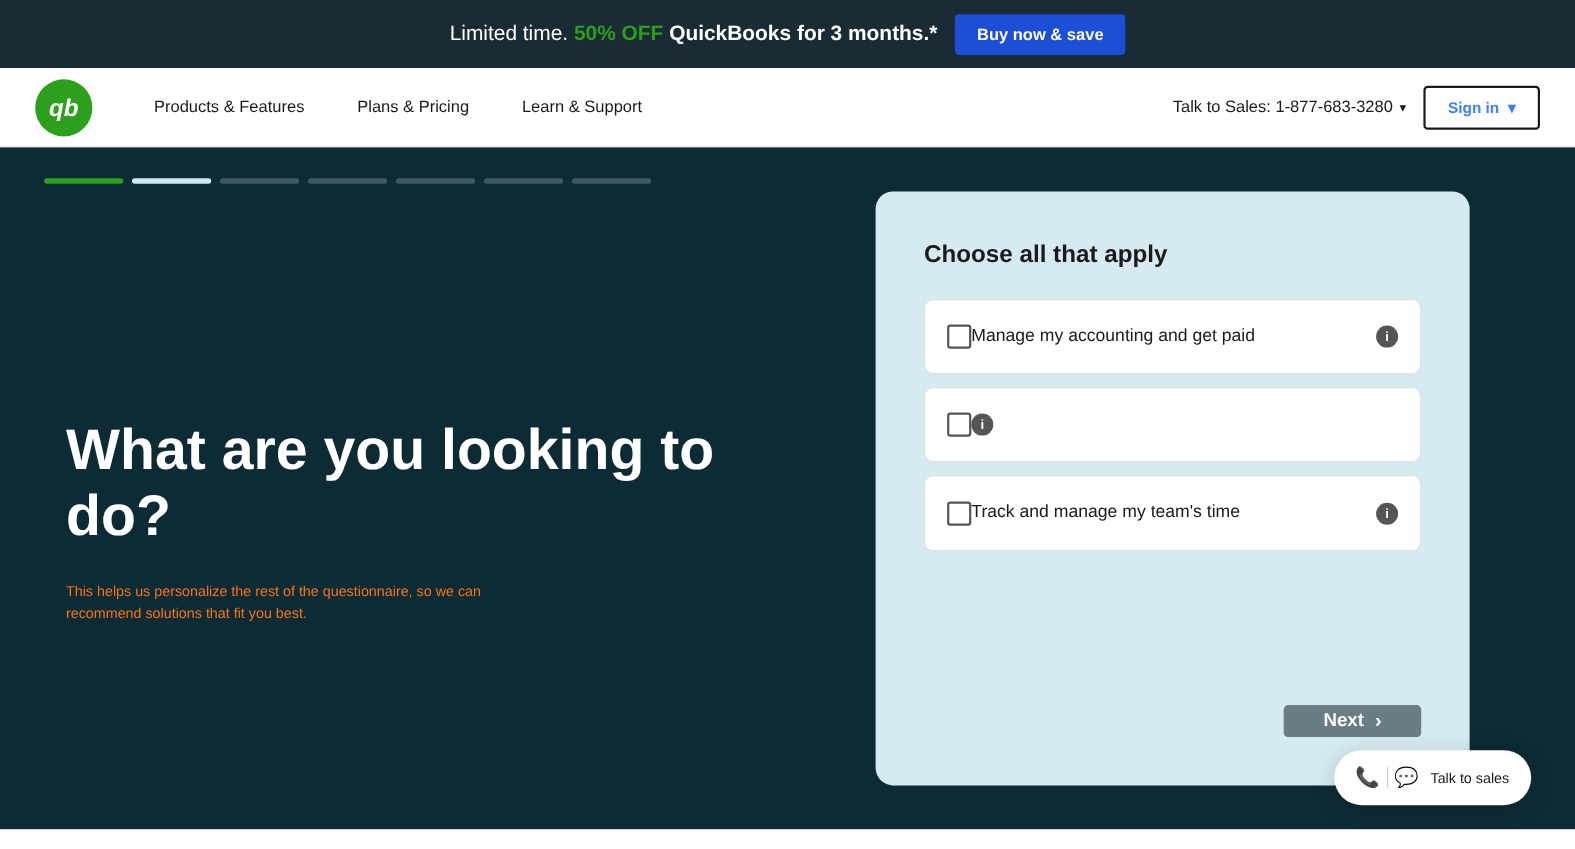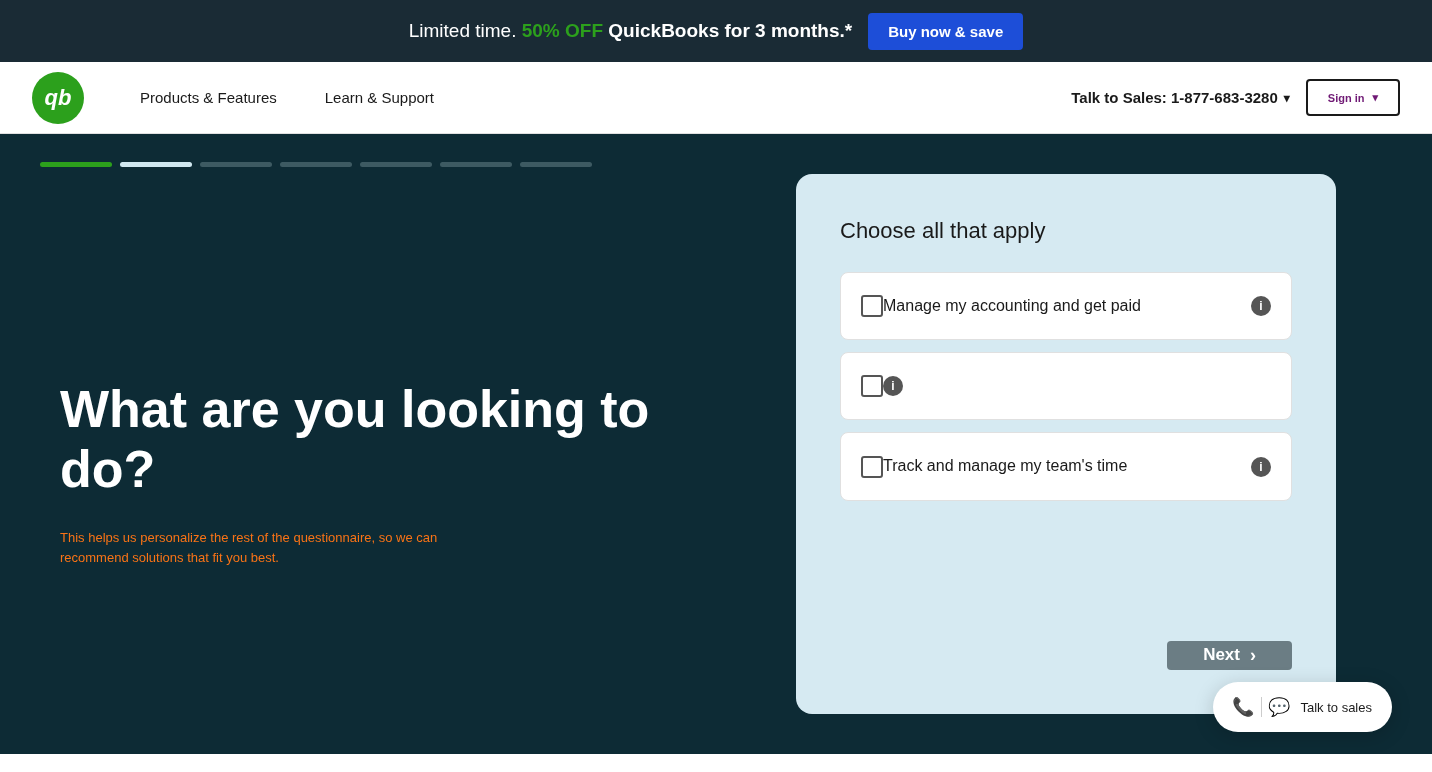--- a/index.html
+++ b/index.html
@@ -71,29 +71,28 @@
       gap: 16px;
       margin-left: auto;
     }
     .talk-to-sales {
       display: flex;
       align-items: center;
       gap: 6px;
       font-size: 15px;
       color: #1a1a1a;
       cursor: pointer;
-      font-weight: bold;
     }
     .chevron-down { font-size: 12px; color: #1a1a1a; }
     .sign-in-btn {
       border: 2px solid #1a1a1a;
       background: #fff;
-      color: #701a75;
+      color: #3b82f6;
       padding: 10px 20px;
-      font-size: 11px;
+      font-size: 14px;
       font-weight: 600;
       cursor: pointer;
       border-radius: 4px;
       display: flex;
       align-items: center;
       gap: 8px;
     }
 
     
     .main-content {
@@ -156,21 +155,21 @@
       background: #d6eaf2;
       border-radius: 16px;
       padding: 44px 44px 44px 44px;
       width: 540px;
       min-height: 540px;
       display: flex;
       flex-direction: column;
     }
     .quiz-title {
       font-size: 22px;
-      font-weight: 400;
+      font-weight: 700;
       color: #1a1a1a;
       margin-bottom: 28px;
     }
     .option-card {
       background: #fff;
       border-radius: 8px;
       padding: 22px 20px;
       margin-bottom: 12px;
       display: flex;
       align-items: center;
@@ -263,20 +262,21 @@
   </span>
   <button class="buy-now-btn">Buy now &amp; save</button>
 </div>
 
 <nav class="navbar">
   <div class="logo">
     <span class="logo-text">qb</span>
   </div>
   <div class="nav-links">
     <span class="nav-link">Products &amp; Features</span>
+    <span class="nav-link">Plans &amp; Pricing</span>
     <span class="nav-link">Learn &amp; Support</span>
   </div>
   <div class="nav-right">
     <span class="talk-to-sales">
       <span>Talk to Sales: 1-877-683-3280</span>
       <span class="chevron-down">▾</span>
     </span>
     <button class="sign-in-btn">
       <span>Sign in</span>
       <span>▾</span>

